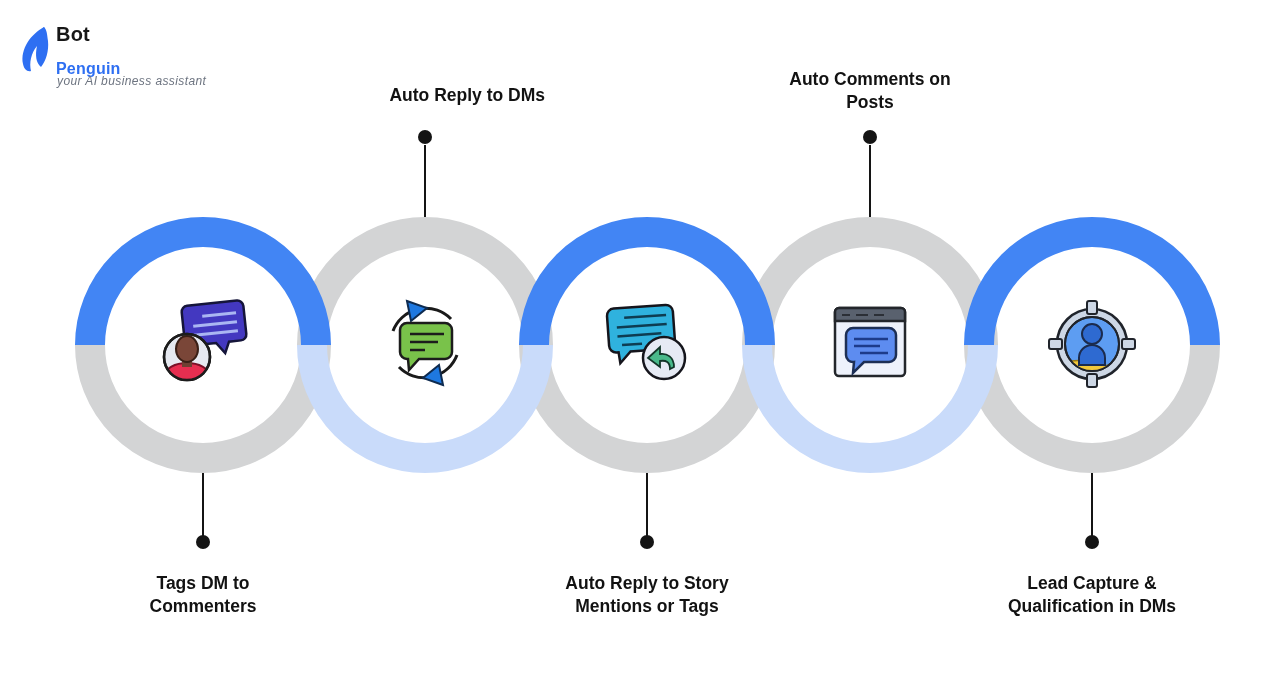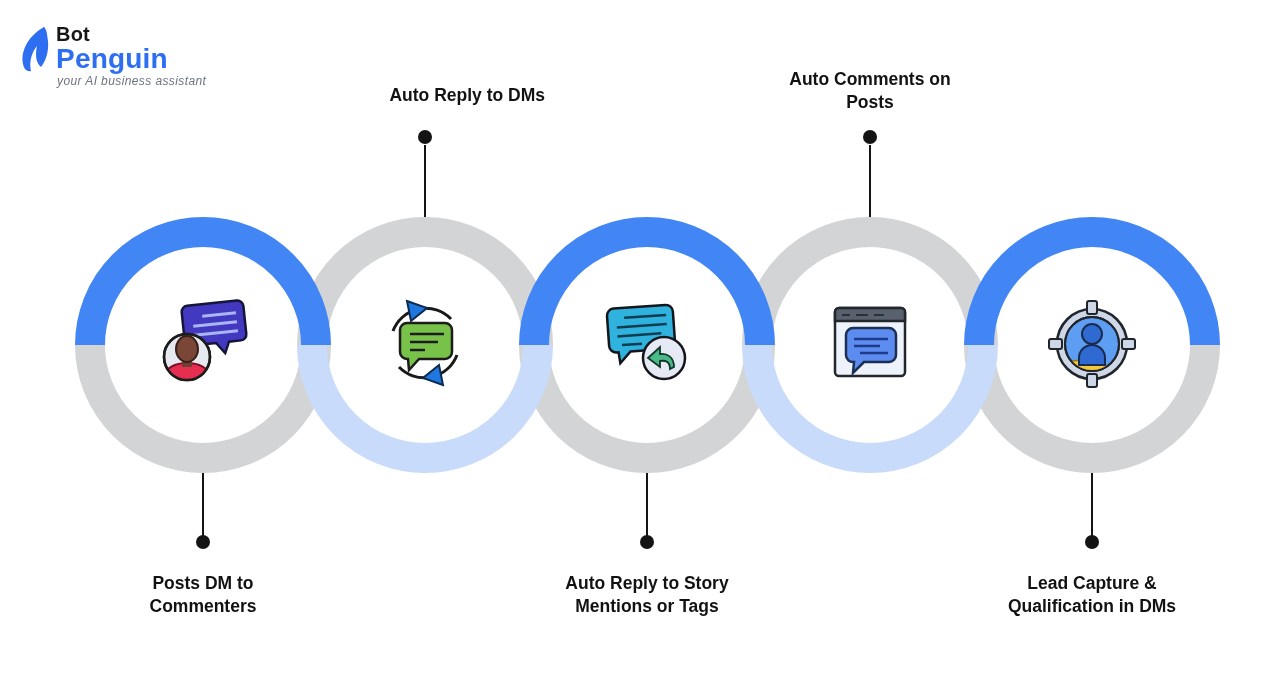--- a/index.html
+++ b/index.html
@@ -6,21 +6,21 @@
   .canvas{
     position:relative;width:1288px;height:686px;background:#ffffff;overflow:hidden;
     font-family:"Liberation Sans", sans-serif;
   }
 
   
   .logo{position:absolute;left:16px;top:22px;width:220px;height:70px;}
   .logo-icon{position:absolute;left:2px;top:4px;}
   .logo-text{position:absolute;left:40px;top:2px;line-height:1;}
   .logo-bot{font-size:20px;font-weight:bold;color:#171717;letter-spacing:.2px;}
-  .logo-penguin{font-size:28px;font-weight:bold;color:var(--logo-blue);margin-top:1px;letter-spacing:.2px;}
+  .logo-penguin{font-size:16px;font-weight:bold;color:var(--logo-blue);margin-top:17px;letter-spacing:.2px;}
   .logo-tagline{position:absolute;left:41px;top:52px;font-size:12px;font-style:italic;color:#6d7480;letter-spacing:.4px;}
 
   
   .step{position:absolute;top:0;bottom:0;width:0;}
   .s0{left:203px}.s1{left:425px}.s2{left:647px}.s3{left:870px}.s4{left:1092px}
 
   
   .half{position:absolute;left:-128px;width:256px;height:128px;overflow:hidden;}
   .half.top{top:217px;}
   .half.bottom{top:345px;}
@@ -87,21 +87,21 @@
       <circle cx="34" cy="64" r="23" fill="#e6e9f0" stroke="#1c1c1c" stroke-width="2.5"></circle>
       <g clip-path="url(#av1)">
         <path d="M12,90 v-8 a22,12 0 0 1 44,0 v8 z" fill="#e62e50" stroke="#7a1027" stroke-width="2"></path>
         <rect x="29" y="62" width="10" height="12" fill="#6f3f32"></rect>
         <ellipse cx="34" cy="56" rx="11" ry="13" fill="#7a4638" stroke="#3a1f16" stroke-width="2"></ellipse>
       </g>
       <circle cx="34" cy="64" r="23" fill="none" stroke="#1c1c1c" stroke-width="2.5"></circle>
     </svg>
     <div class="cline below"></div>
     <div class="dot below"></div>
-    <div class="label below">Posts DM to
+    <div class="label below">Tags DM to
 Commenters</div>
   </div>
 
   <div class="step s1">
     <div class="half top c-gray">
         <div class="ring"></div>
       </div>
     <div class="half bottom c-lblue">
         <div class="ring"></div>
       </div>

